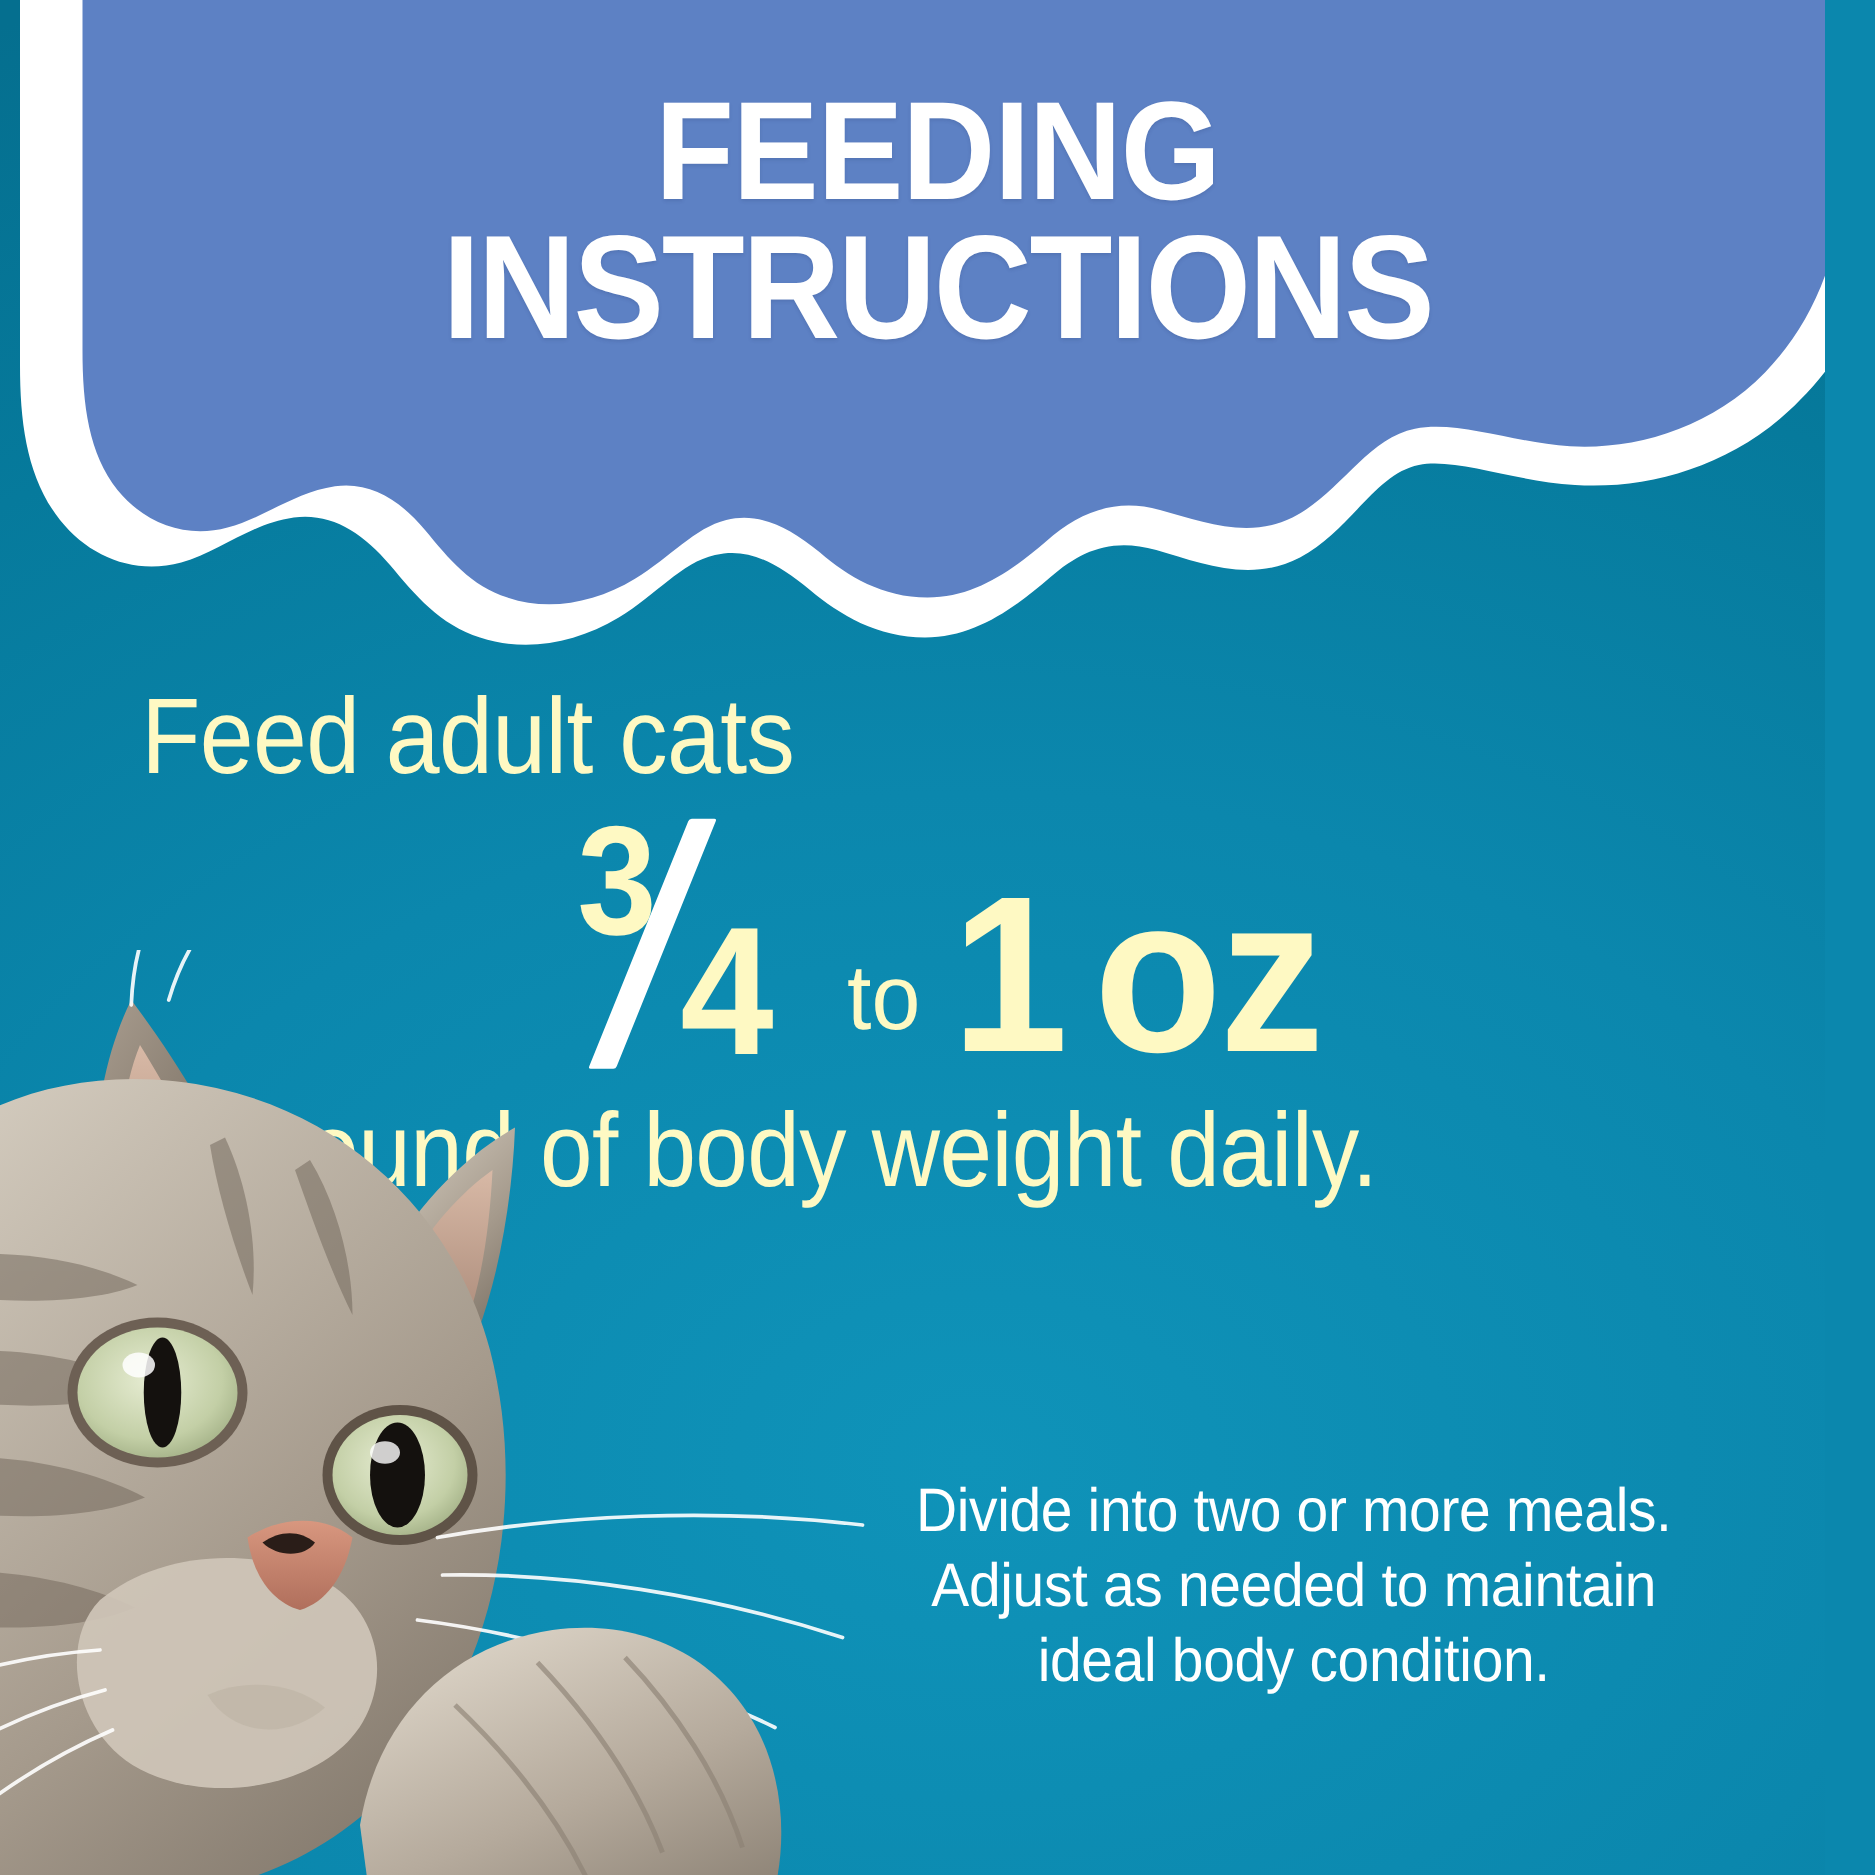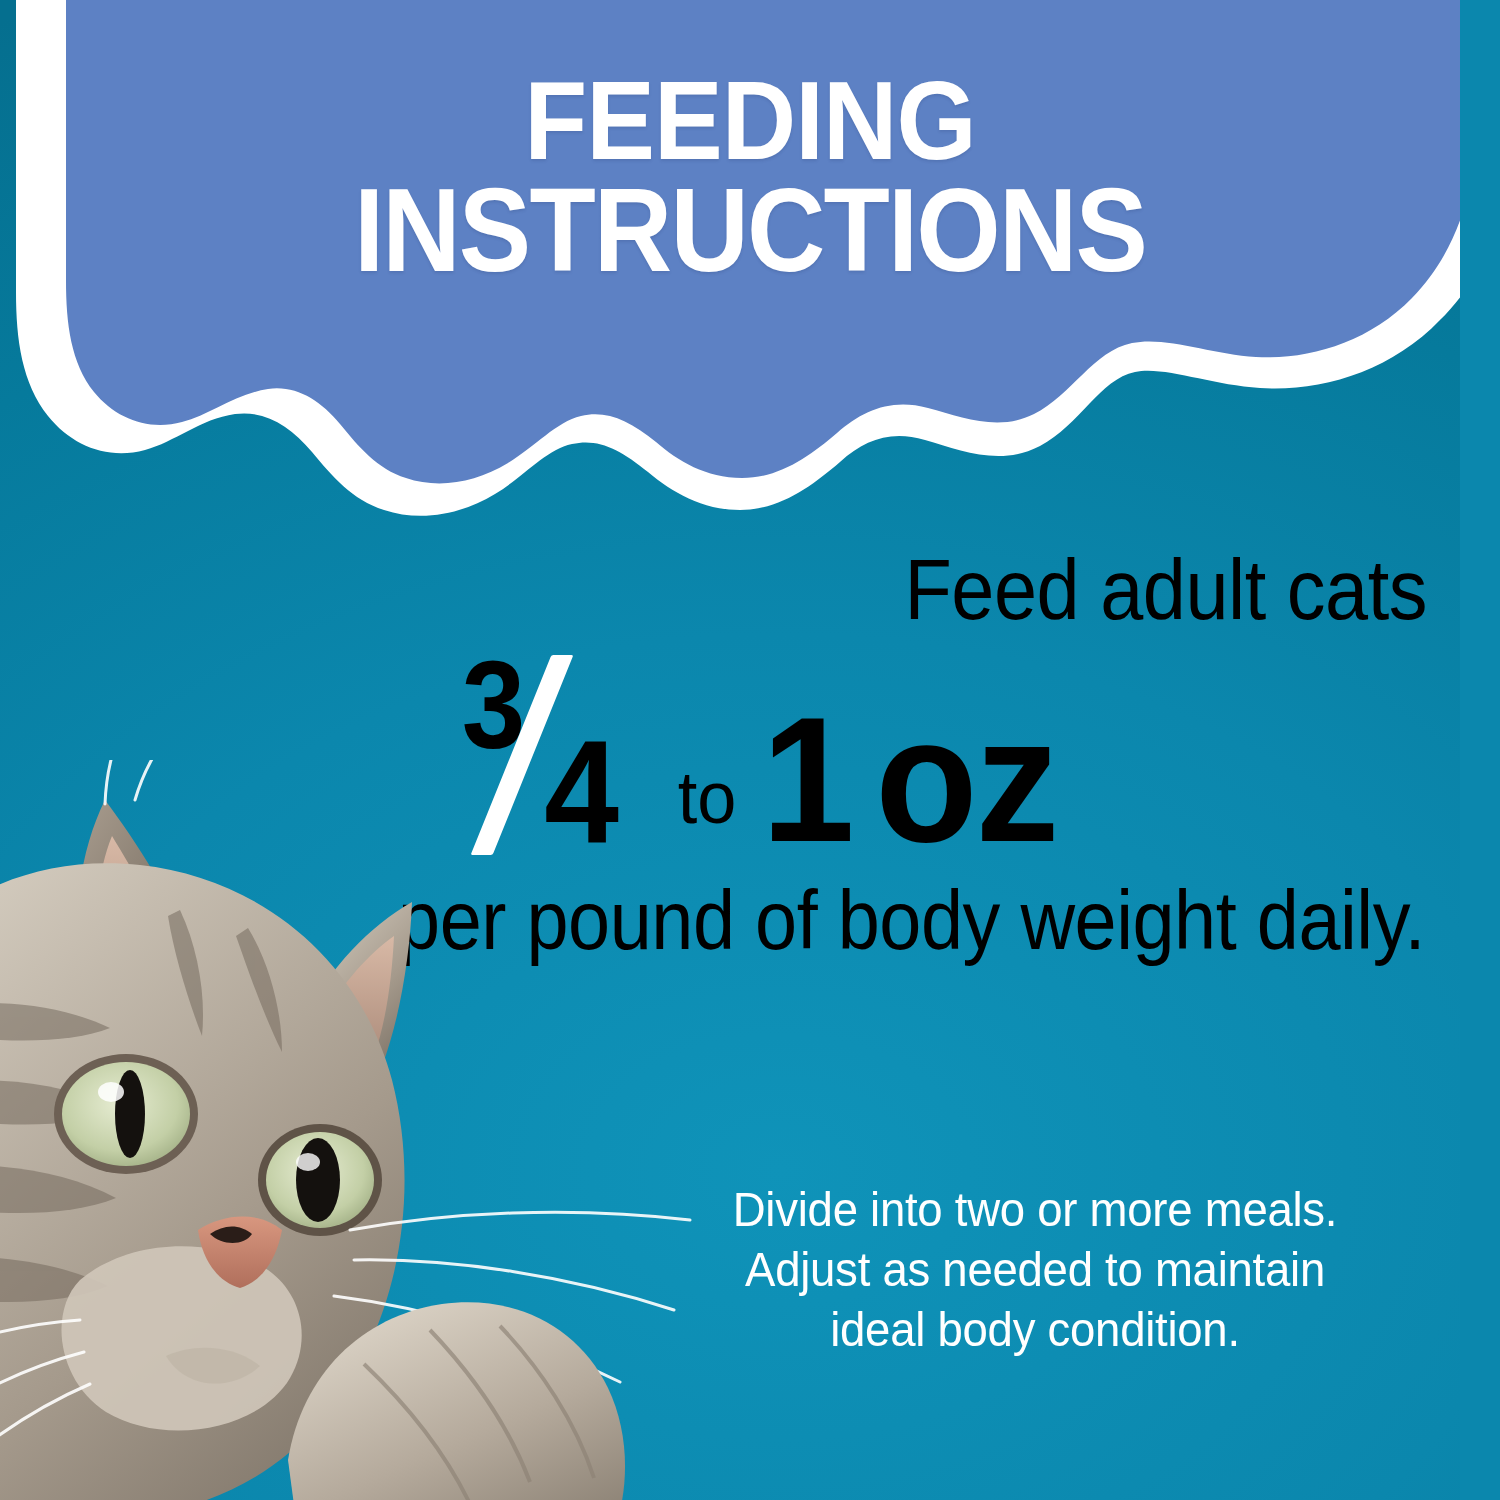--- a/index.html
+++ b/index.html
@@ -49,21 +49,21 @@
     letter-spacing:-1px;
     transform:scaleX(0.92);
     transform-origin:center top;
     text-shadow:0 2px 3px rgba(40,60,110,0.18);
   }
   .headline .l2{ font-size:118px; letter-spacing:-2px; }
 
   
   .copy{
     position:absolute; left:0; top:540px; width:1500px;
-    text-align:right; color:#000000;
+    text-align:left; color:#fef9c3;
   }
   .line-feed{
     font-size:86px;
     font-weight:normal;
     letter-spacing:-0.5px;
     transform:scaleX(0.90);
     transform-origin:center;
     margin-left:40px;
   }
   .dose{

